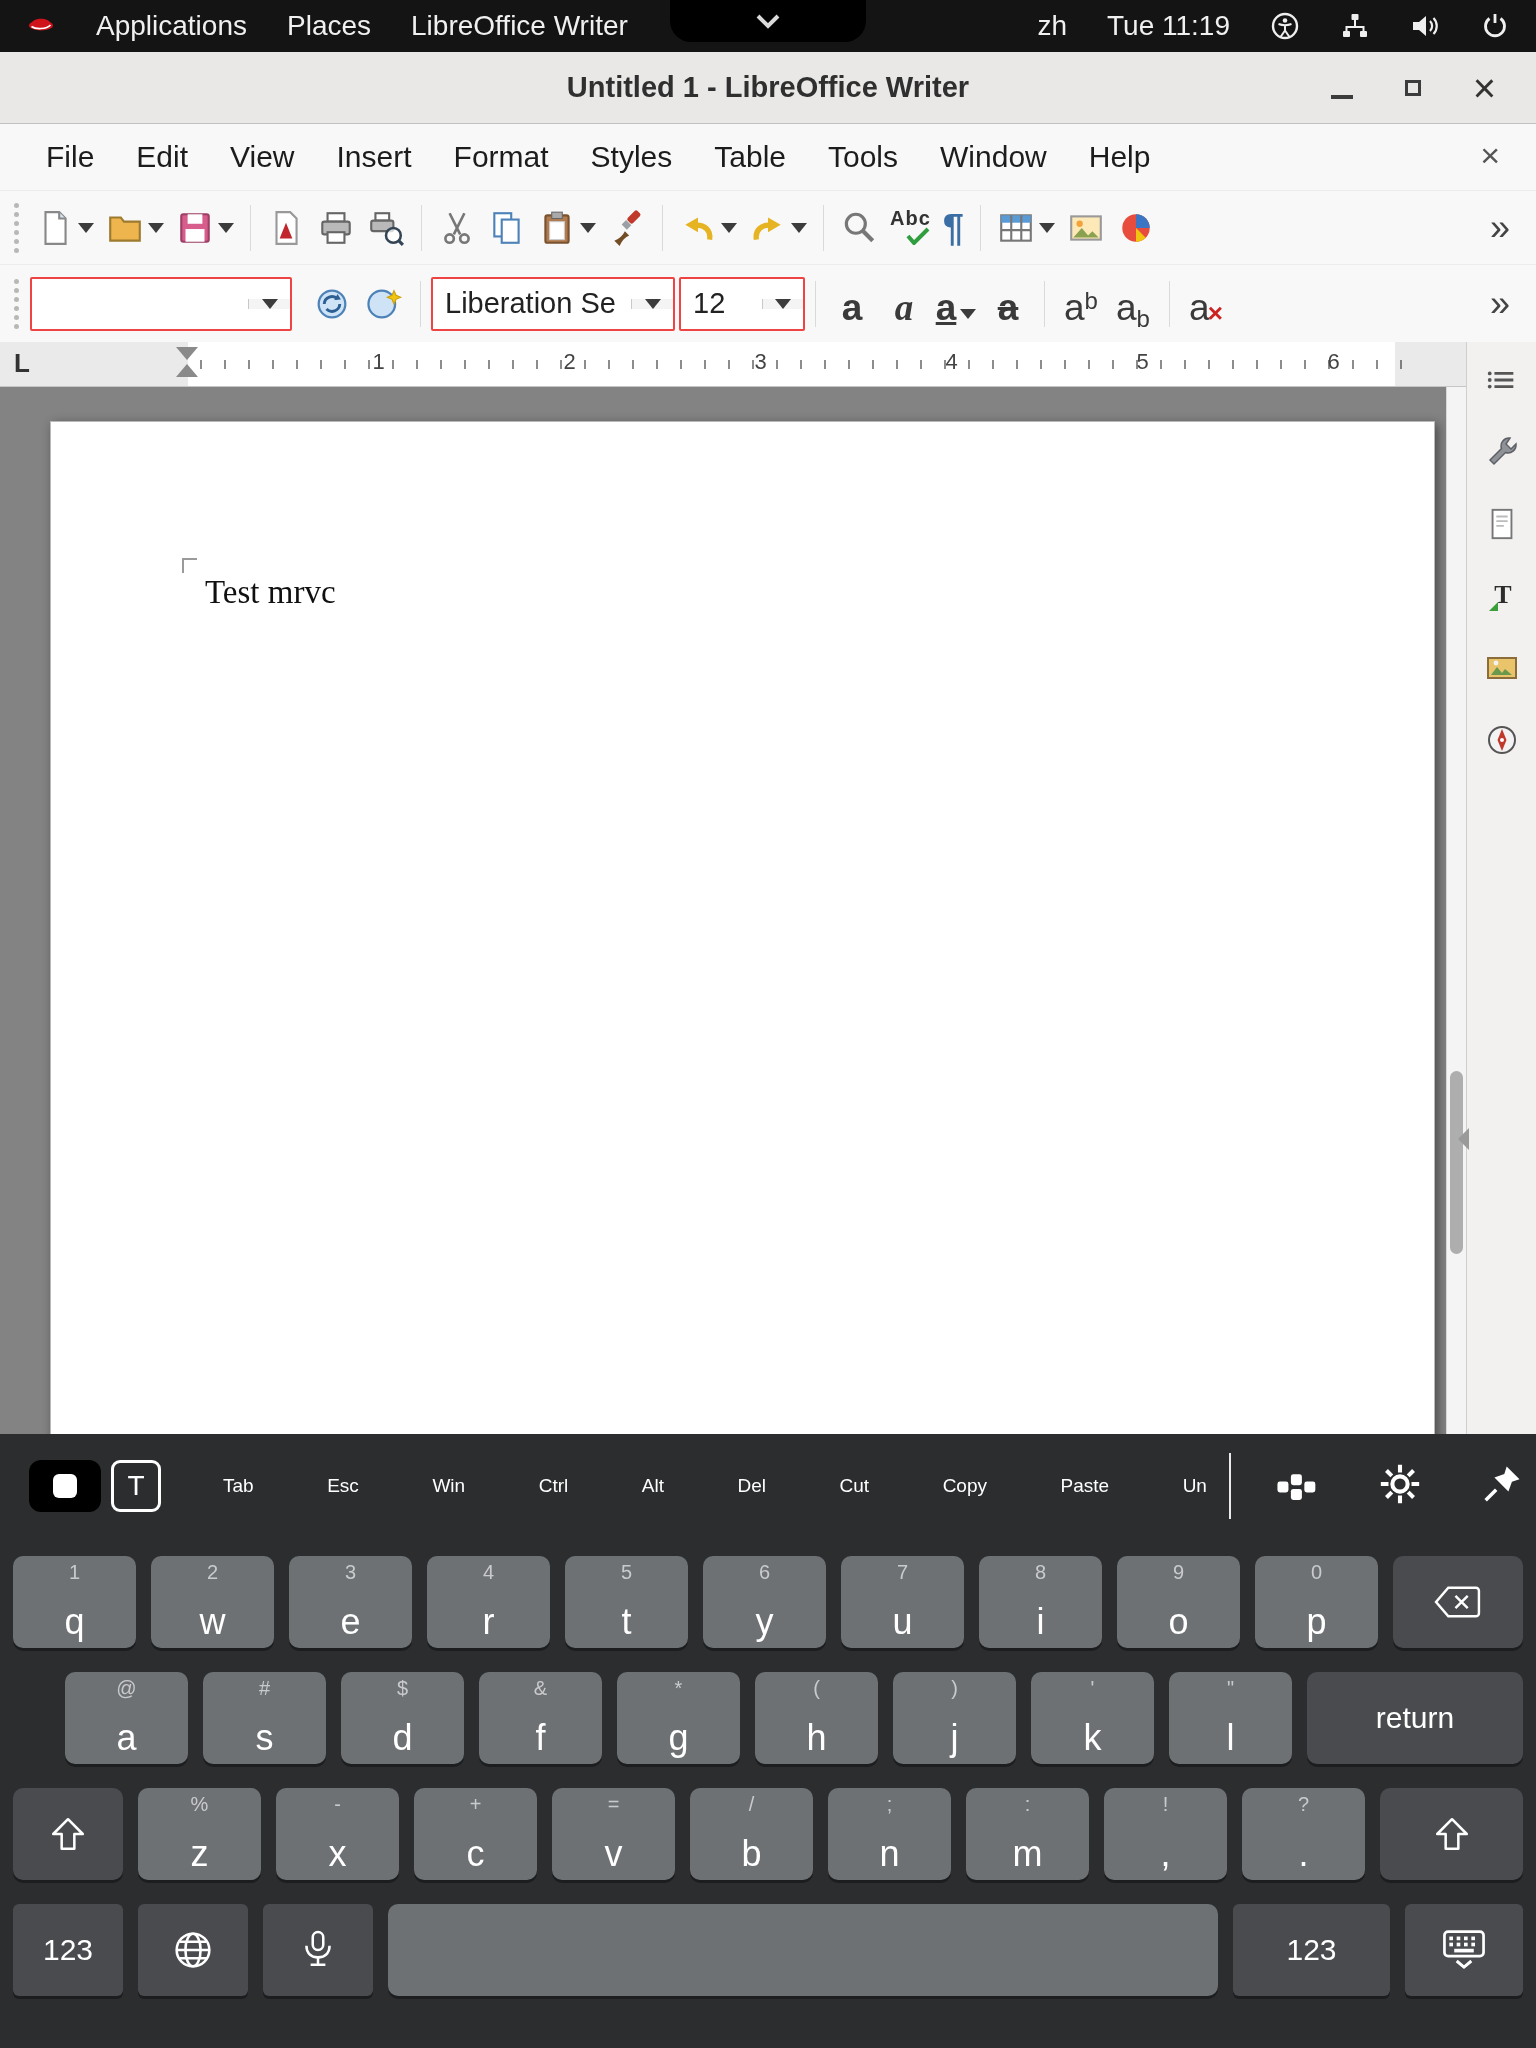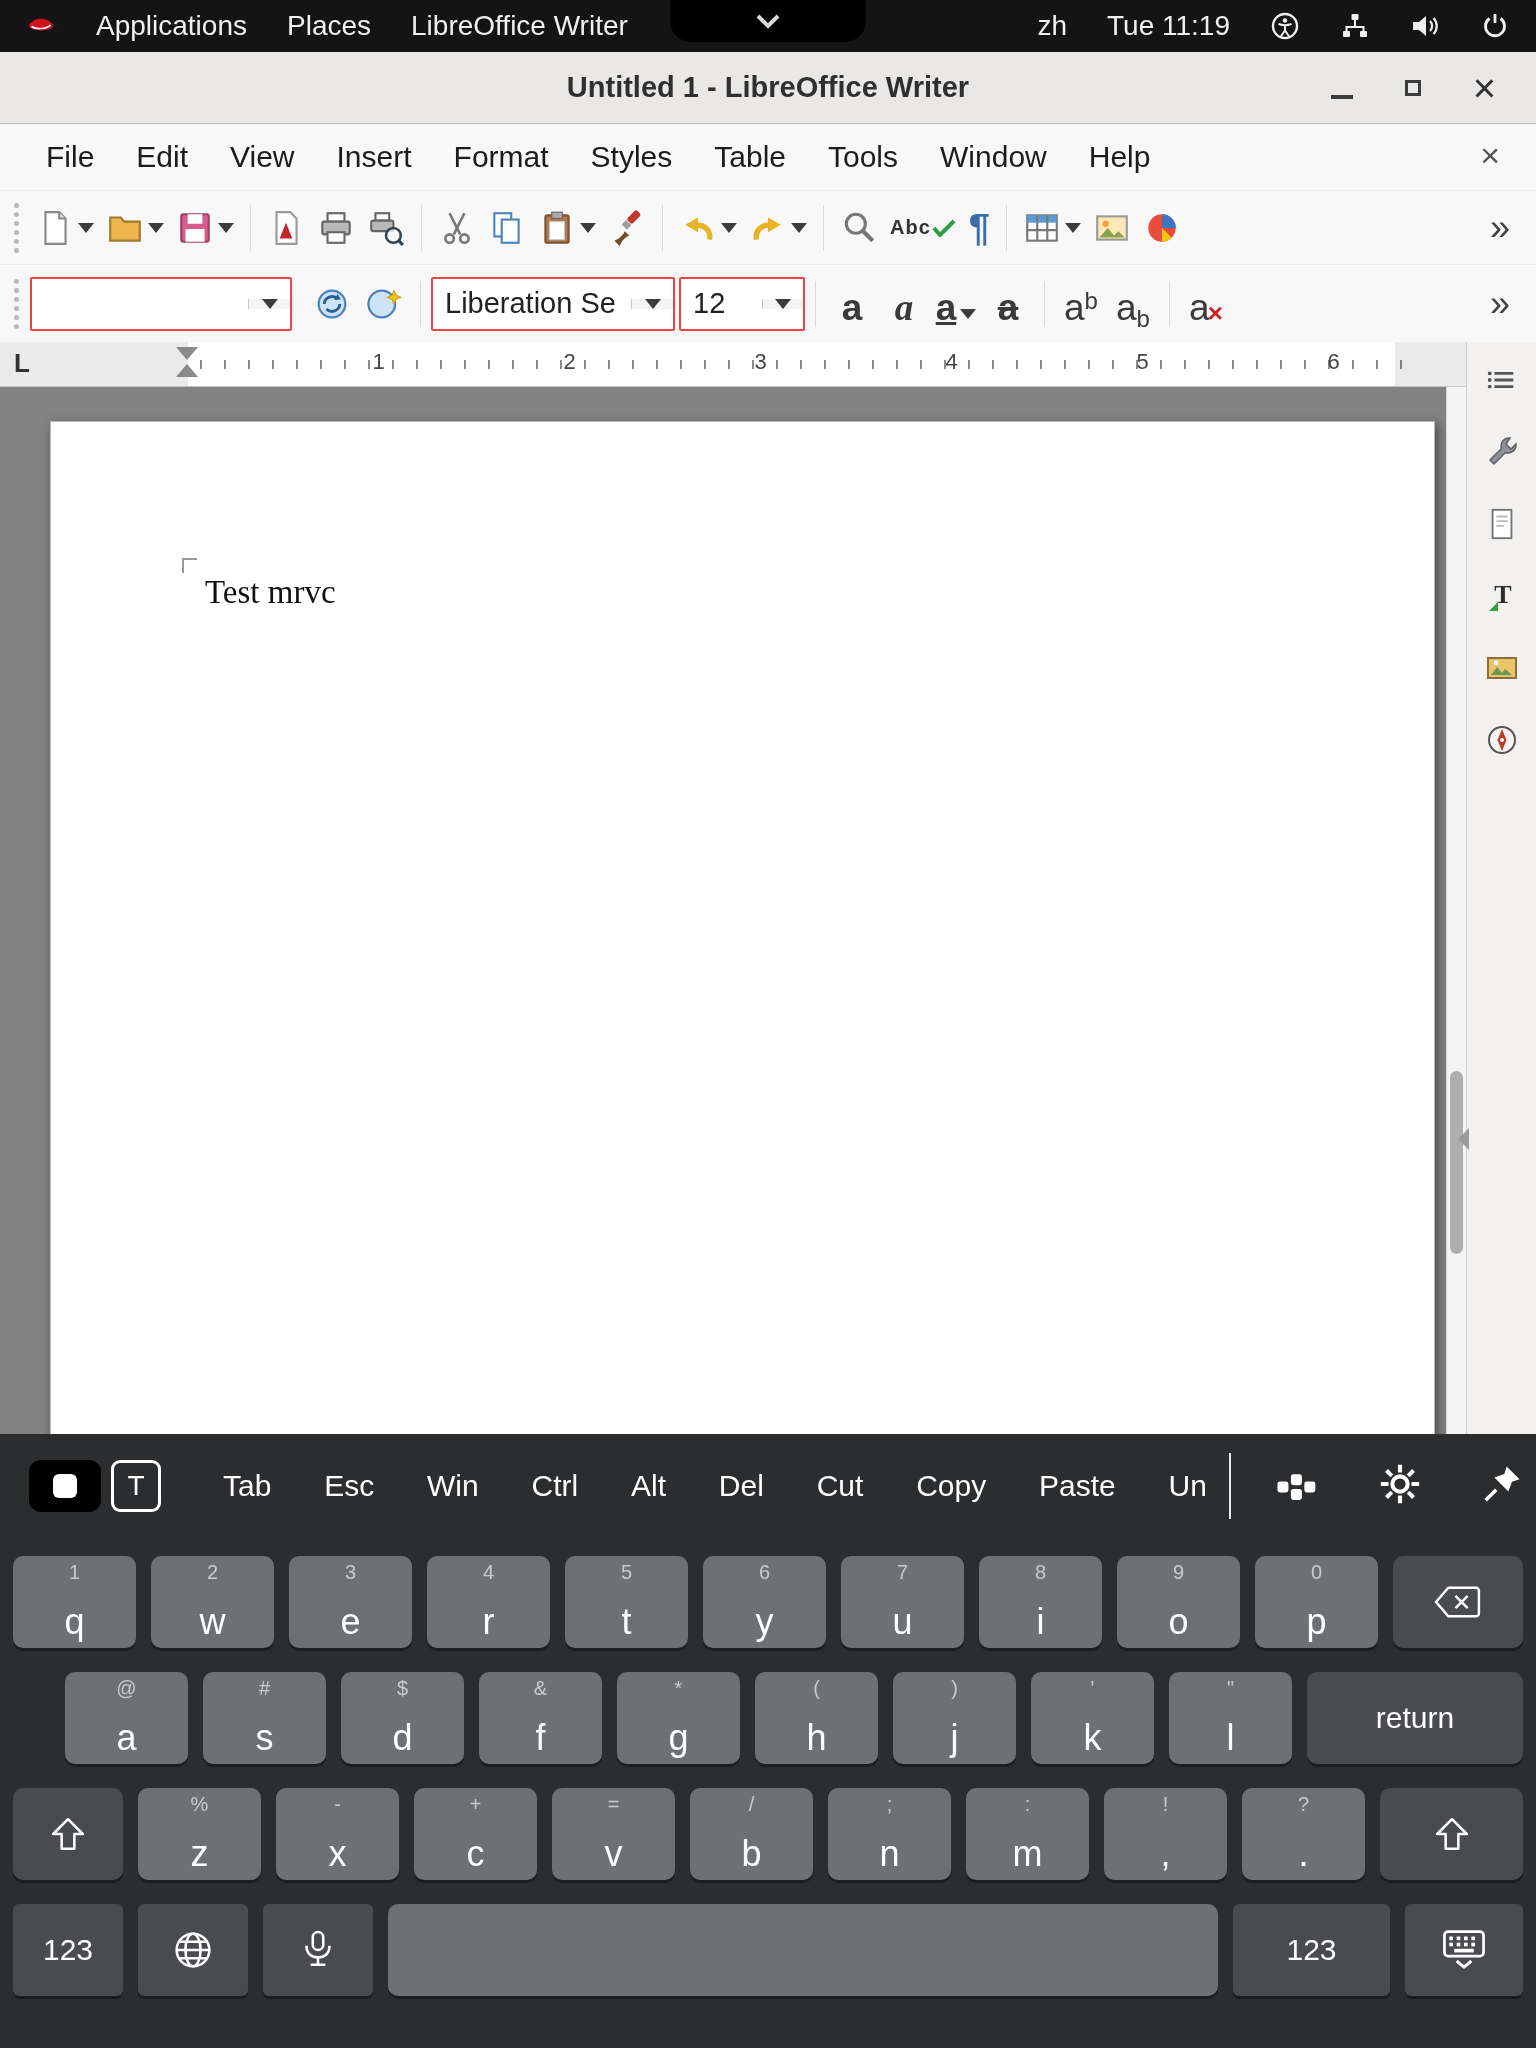--- a/index.html
+++ b/index.html
@@ -31,21 +31,21 @@
 
   
   .toolbar{height:74px;background:#f8f8f8;border-top:1px solid #ececec;display:flex;align-items:center;padding:0 12px;flex:0 0 auto}
   .toolbar2{height:78px;background:#f8f8f8;border-top:1px solid #ececec;display:flex;align-items:center;padding:0 12px;flex:0 0 auto}
   .tb-handle{width:6px;height:50px;border-left:5px dotted #b8b8b8;margin:0 10px 0 2px}
   .tbtn{height:58px;padding:0 6px;display:flex;align-items:center;border-radius:4px}
   .tbtn svg{display:block}
   .dd{width:0;height:0;border-left:8px solid transparent;border-right:8px solid transparent;border-top:10px solid #3c3c3c;margin-left:4px}
   .tb-sep{width:1px;height:46px;background:#dadada;margin:0 10px}
   .overflow{margin-left:auto;font-size:36px;color:#444;padding:0 14px}
-  .spell{display:flex;flex-direction:row;align-items:flex-start;line-height:.85}
+  .spell{display:flex;flex-direction:column;align-items:flex-end;line-height:.85}
   .spell .abc{font-size:20px;font-weight:bold;color:#333;letter-spacing:1px}
   .pilcrow{font-size:38px;font-weight:bold;color:#3a6ea5;line-height:1}
 
   
   .combo{height:54px;border:2px solid #ef4444;background:#fff;display:flex;align-items:center;border-radius:2px}
   .combo input{border:0;outline:0;font-size:29px;padding:0 12px;font-family:"Liberation Sans",sans-serif;color:#222;min-width:0}
   .dd-btn{width:42px;display:flex;align-items:center;justify-content:center;border-left:1px solid #c9c9c9;background:#f4f4f4}
   .fmt{min-width:52px;display:flex;align-items:flex-end;justify-content:center;font-size:37px;color:#3a3a3a;height:58px;padding-bottom:4px}
   .fmt .b{font-weight:800}
   .fmt .i{font-family:"Liberation Serif",serif;font-style:italic;font-weight:600}
@@ -80,21 +80,21 @@
   .sb-icon{width:48px;height:48px;display:flex;align-items:center;justify-content:center;border-radius:5px}
   .sb-expander{position:absolute;left:-9px;top:786px;width:0;height:0;border-top:11px solid transparent;border-bottom:11px solid transparent;border-right:11px solid #9a9a9a}
 
   
   .keyboard{height:614px;background:#2b2d2f;flex:0 0 auto;display:flex;flex-direction:column;padding:6px 13px 0}
   .fn-row{height:92px;display:flex;align-items:center;color:#fff}
   .kb-toggle{display:flex;align-items:center;gap:10px;margin-left:16px}
   .kb-toggle-dark{width:72px;height:52px;background:#000;border-radius:12px;display:flex;align-items:center;justify-content:center}
   .kb-toggle-square{width:24px;height:24px;background:#fff;border-radius:6px}
   .kb-tmode{width:50px;height:52px;border:3px solid #fff;border-radius:9px;display:flex;align-items:center;justify-content:center;font-size:28px;color:#fff}
-  .fn-labels{flex:1;display:flex;justify-content:space-between;align-items:center;padding:0 22px 0 62px;font-size:30px;overflow:hidden;white-space:nowrap}
+  .fn-labels{flex:1;display:flex;justify-content:space-between;align-items:center;padding:0 22px 0 62px;font-size:19px;overflow:hidden;white-space:nowrap}
   .fn-right{display:flex;align-items:center;gap:58px;padding-left:44px;border-left:2px solid rgba(255,255,255,.9);height:66px}
   .krow{display:flex;gap:15px;margin-top:24px}
   .krow:first-of-type{margin-top:18px}
   .keys{display:flex;gap:15px}
   .keys.inset{margin-left:52px}
   .key{width:123px;height:92px;background:#6e7174;border-radius:10px;box-shadow:0 3px 0 rgba(0,0,0,.35);color:#fff;position:relative;display:flex;align-items:flex-end;justify-content:center;padding-bottom:8px}
   .key .main{font-size:36px;line-height:1}
   .key .sub{position:absolute;top:6px;left:0;right:0;text-align:center;font-size:20px;color:#d9dadc;opacity:.85;line-height:1}
   .key.special{background:#494b4e;align-items:center;padding-bottom:0}
   .key.wshift{width:110px}

